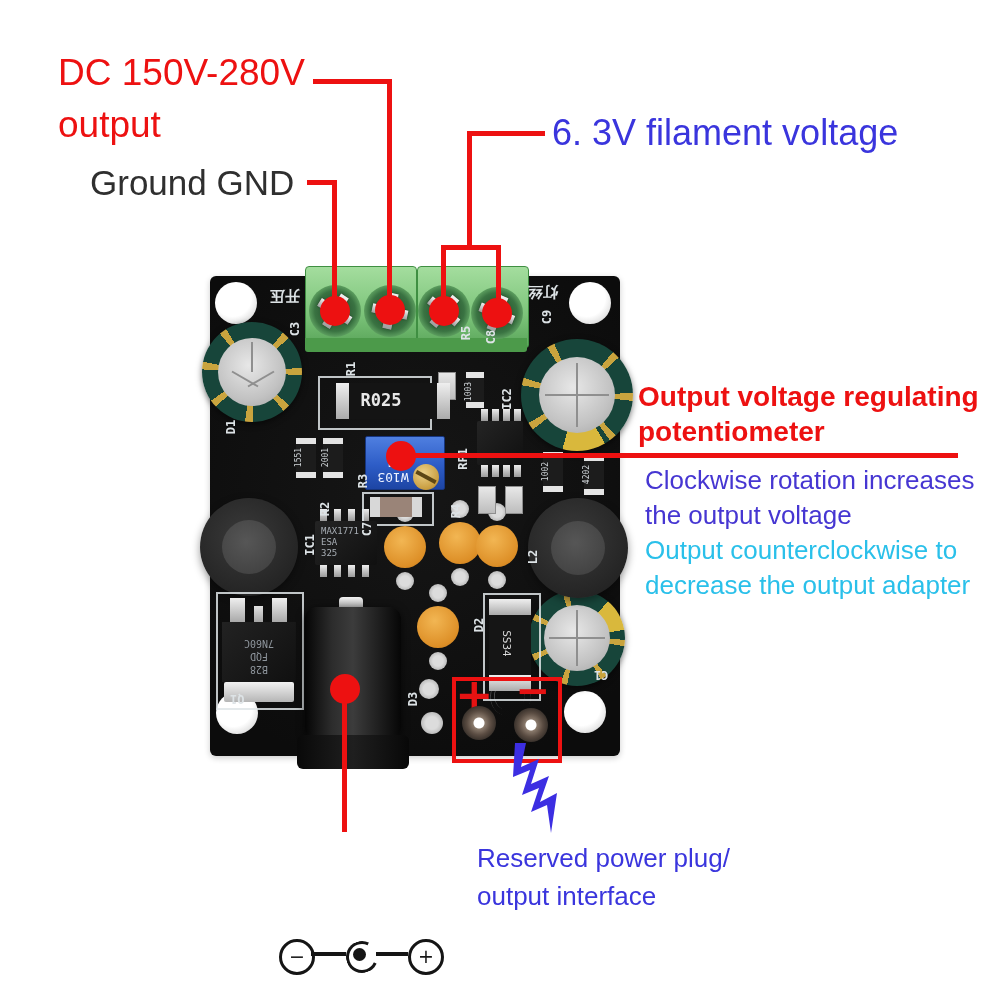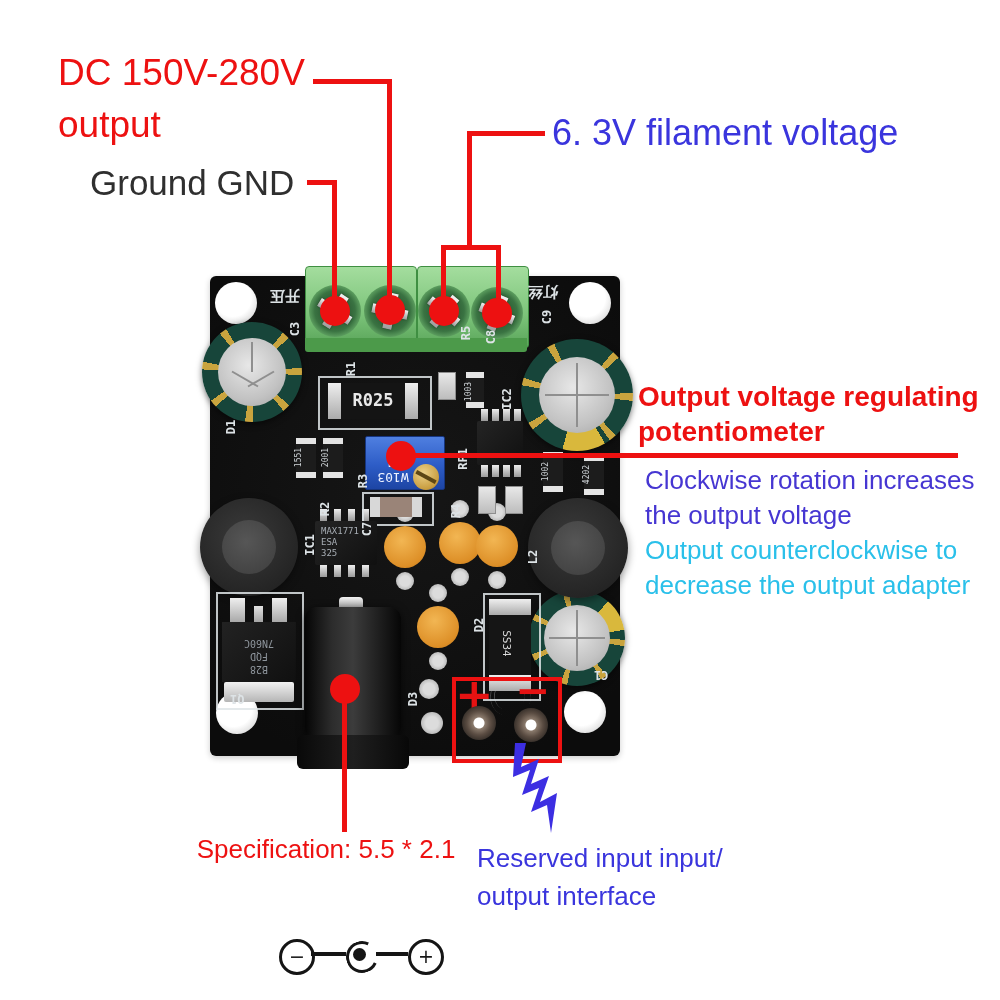--- a/index.html
+++ b/index.html
@@ -48,23 +48,22 @@
 <div class="txt" style="left:552px;top:112px;font-size:36px;color:#3a35dd">6. 3V filament voltage</div>
 
 <div class="txt" style="left:638px;top:381px;font-size:28px;font-weight:bold;color:#ed1111">Output voltage regulating</div>
 <div class="txt" style="left:638px;top:416px;font-size:28px;font-weight:bold;color:#ed1111">potentiometer</div>
 <div class="txt" style="left:645px;top:465px;font-size:26px;color:#4636d2">Clockwise rotation increases</div>
 <div class="txt" style="left:645px;top:500px;font-size:26px;color:#4636d2">the output voltage</div>
 <div class="txt" style="left:645px;top:535px;font-size:26px;color:#2ac0ea">Output counterclockwise to</div>
 <div class="txt" style="left:645px;top:570px;font-size:26px;color:#2ac0ea">decrease the output adapter</div>
 
 <div class="ab" style="left:171px;top:832px;width:310px;text-align:center;color:#ed1111;font-size:26px;line-height:34px">
-  <div>Specification: 5.5 * 2.1</div>
-</div>
-<div class="txt" style="left:477px;top:843px;font-size:26px;color:#3a35dd">Reserved input input/</div>
+</div>
+<div class="txt" style="left:477px;top:843px;font-size:26px;color:#3a35dd">Reserved power plug/</div>
 <div class="txt" style="left:477px;top:881px;font-size:26px;color:#3a35dd">output interface</div>
 
 <div class="rl" style="left:313px;top:79px;width:79px;height:5px"></div>
 <div class="rl" style="left:387px;top:79px;width:5px;height:234px"></div>
 <div class="rl" style="left:307px;top:180px;width:30px;height:5px"></div>
 <div class="rl" style="left:332px;top:180px;width:5px;height:133px"></div>
 <div class="rl" style="left:470px;top:131px;width:75px;height:5px"></div>
 <div class="rl" style="left:467px;top:131px;width:5px;height:119px"></div>
 <div class="rl" style="left:441px;top:245px;width:60px;height:5px"></div>
 <div class="rl" style="left:441px;top:248px;width:5px;height:66px"></div>
@@ -134,21 +133,21 @@
   </div>
 
   <div class="donut" style="left:-10px;top:222px;width:98px;height:98px">
     <div class="donut-in" style="left:22px;top:22px;width:54px;height:54px"></div>
   </div>
   <div class="donut" style="left:318px;top:222px;width:100px;height:100px">
     <div class="donut-in" style="left:23px;top:23px;width:54px;height:54px"></div>
   </div>
 
   <div class="bracket" style="left:108px;top:100px;width:110px;height:50px"></div>
-  <div class="ab" style="left:118px;top:107px;width:90px;height:36px;background:#141414;z-index:5">
+  <div class="ab" style="left:126px;top:107px;width:114px;height:36px;background:#141414;z-index:5">
     <div class="ab" style="left:0;top:0;width:13px;height:36px;background:linear-gradient(180deg,#efefef,#ababab)"></div>
     <div class="ab" style="right:0;top:0;width:13px;height:36px;background:linear-gradient(180deg,#efefef,#ababab)"></div>
     <div class="ab" style="left:0;top:7px;width:90px;text-align:center;color:#e8e8e8;font-size:17px;font-family:'DejaVu Sans Mono',monospace;font-weight:bold">R025</div>
   </div>
 
   <div class="ab" style="left:155px;top:160px;width:78px;height:52px;background:linear-gradient(180deg,#4f7fe0,#2d5cc6 55%,#1d45a4);border:1px solid #16357f;border-radius:2px;z-index:5">
     <div class="ab" style="left:4px;top:2px;width:46px;height:46px;transform:rotate(180deg);color:#eef2ff;text-align:center;line-height:15px">
       <div style="font-size:13px;font-family:'DejaVu Sans Mono',monospace">W103</div>
       <div style="font-size:11px;font-family:'DejaVu Sans Mono',monospace">21</div>
     </div>

